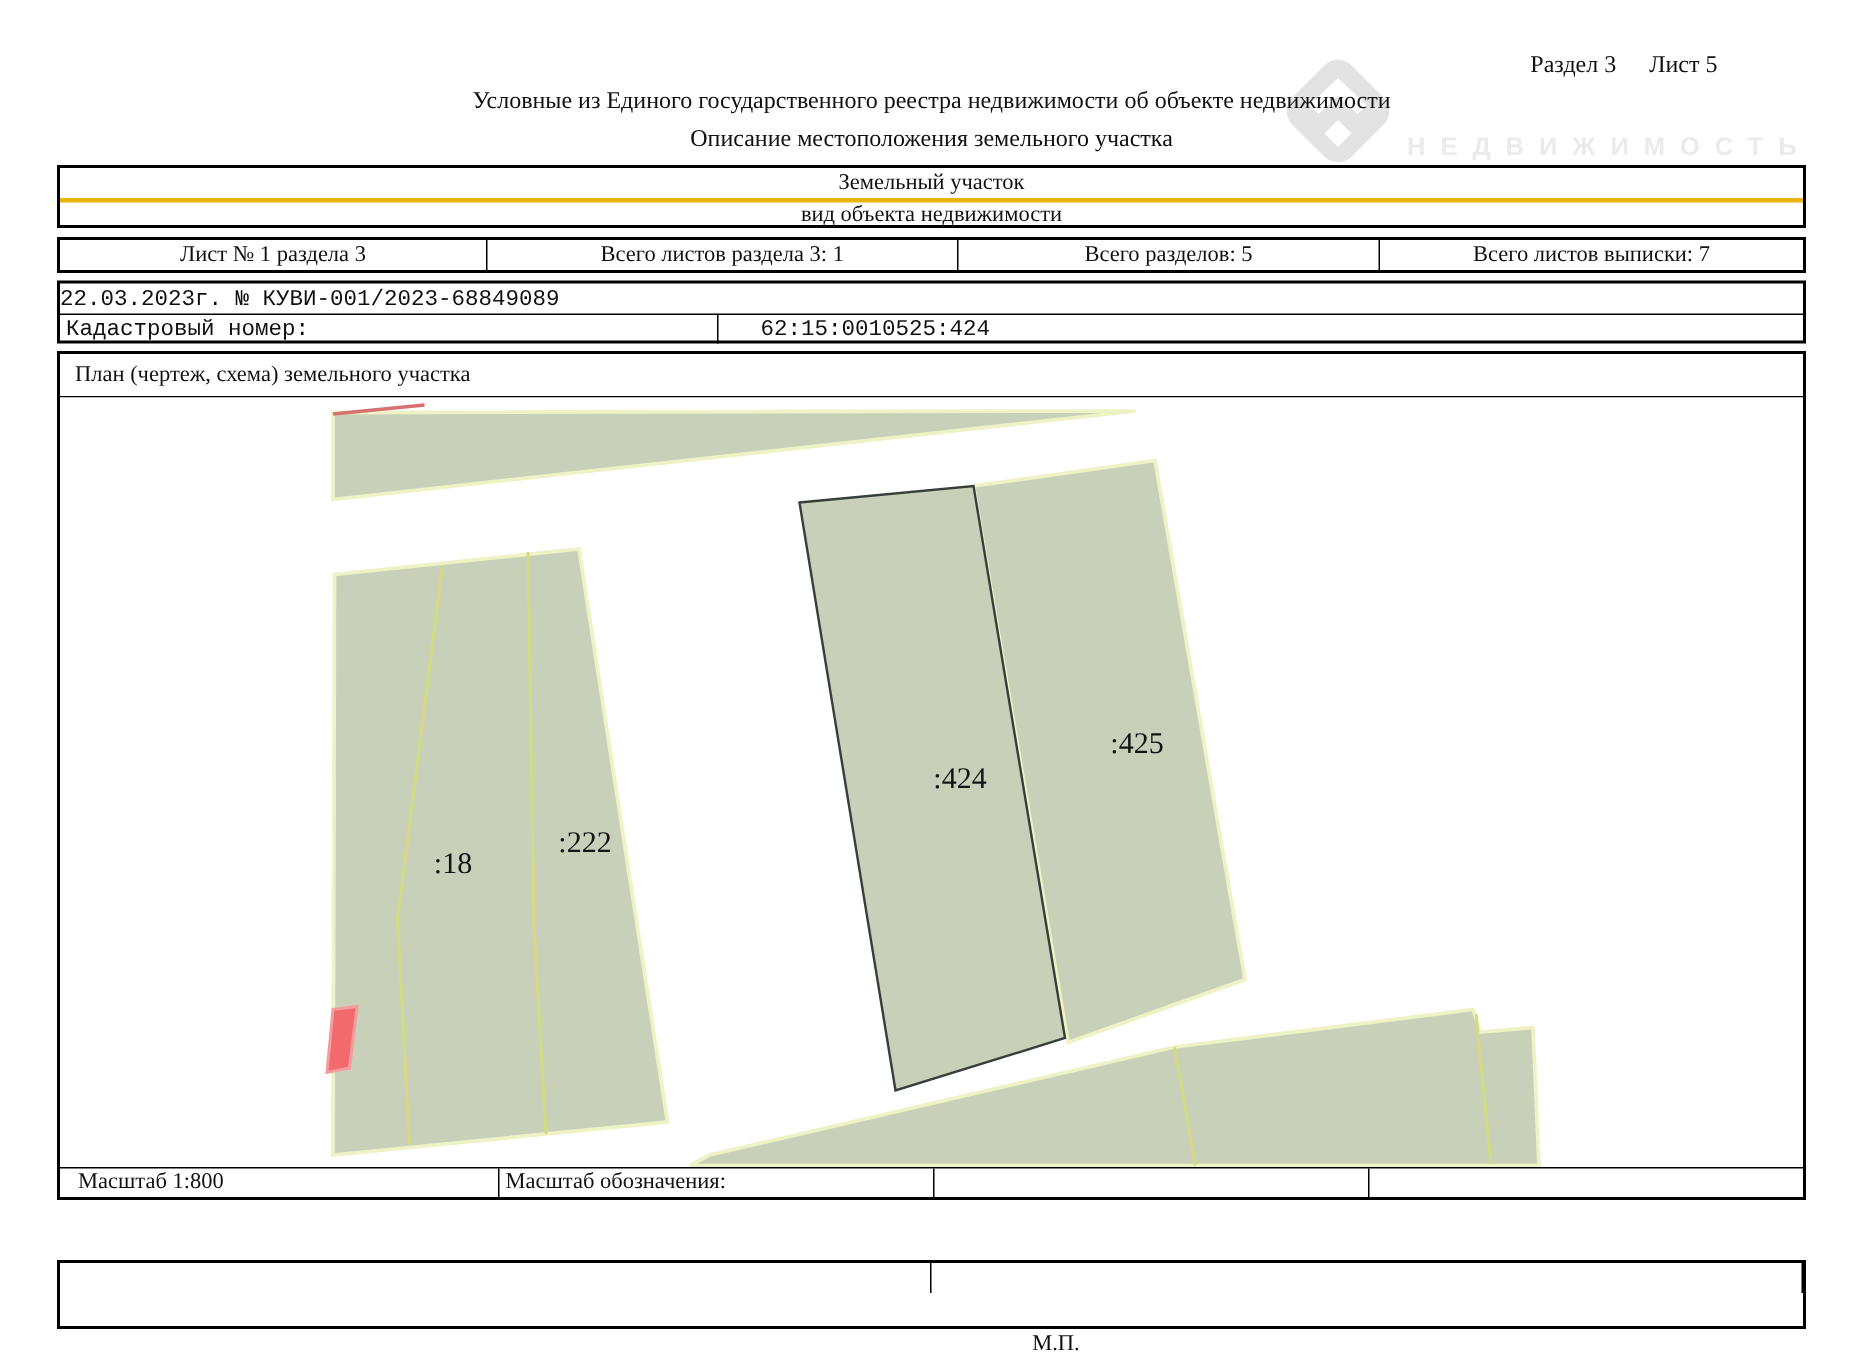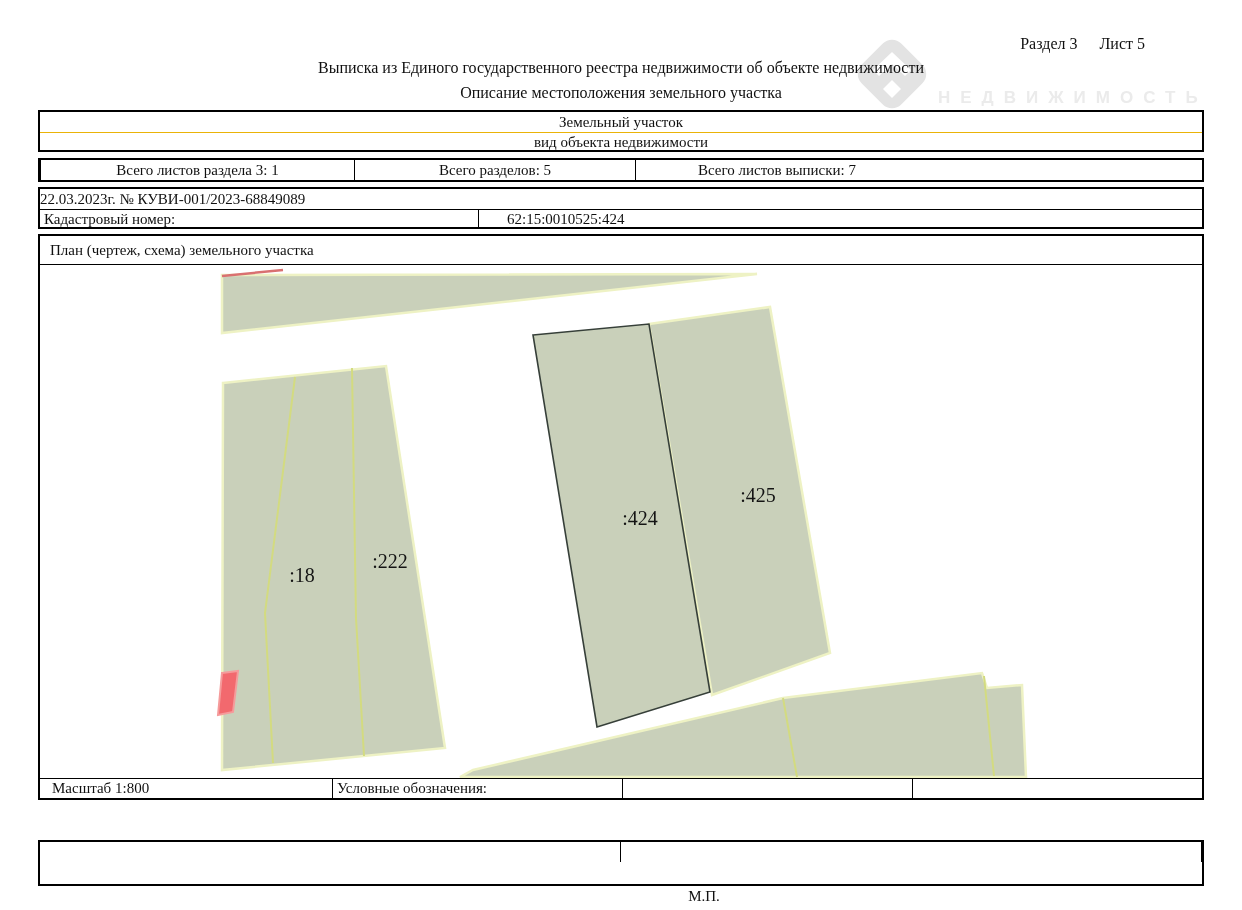--- a/index.html
+++ b/index.html
@@ -38,29 +38,29 @@
   }
   
   .tbl { position:absolute; left:38px; width:1166px; border:2px solid #000; background:#fff; z-index:2; }
   .row { display:flex; align-items:center; }
   .cell { height:100%; display:flex; align-items:center; }
   .bl { border-left:1px solid #000; }
   .fs15 { font-size:15px; }
   
   .t-object { top:110px; height:42px; }
   .t-object .row { height:20px; justify-content:center; }
-  .t-object .row + .row { height:20px; border-top:1px solid #eab308; }
+  .t-object .row + .row { height:20px; border-top:3px solid #eab308; }
   
   .t-sheets { top:158px; height:24px; }
   .t-sheets .row { height:100%; }
   .t-sheets .cell { justify-content:center; }
   .w1 { width:284px; } .w2 { width:314px; } .w3 { width:281px; } .w4 { width:283px; }
   
   .t-request { top:187px; height:42px; }
-  .t-request .row { height:20px; padding:0; }
+  .t-request .row { height:20px; padding:0;font-family:Liberation Mono, monospace; }
   .t-request .row + .row { border-top:1px solid #000; }
   .pad4 { padding-left:4px; }
   .cad-label { width:438px; height:100%; display:flex; align-items:center; }
   .cad-value { flex:1; height:100%; display:flex; align-items:center; border-left:1px solid #000;padding-left:28px; }
   
   .t-plan { top:234px; height:566px; }
   .plan-header { height:29px; display:flex; align-items:center; padding-left:10px; font-size:15px; border-bottom:1px solid #000; }
   .plan-map { width:1162px; height:513px; background:#fff; display:block; }
   .plan-footer { height:20px; display:flex; border-top:1px solid #000; font-size:15px; }
   .pf1 { width:292px; padding-left:12px; display:flex; align-items:center; }
@@ -97,30 +97,31 @@
       <polygon points="40,50 49,59 40,68 31,59" fill="#ffffff"></polygon>
     </svg>
     <div class="wm-sub">НЕДВИЖИМОСТЬ</div>
   </div>
 
   <div class="corner">
     <span>Раздел 3</span>
     <span>Лист 5</span>
   </div>
 
-  <div class="doc-title">Выписка из Единого государственного реестра недвижимости об объекте недвижимости</div>
+  <div class="doc-title">Условные из Единого государственного реестра недвижимости об объекте недвижимости</div>
   <div class="doc-subtitle">Описание местоположения земельного участка</div>
 
   <div class="tbl t-object">
     <div class="row fs15">Земельный участок</div>
     <div class="row fs15">вид объекта недвижимости</div>
   </div>
 
   <div class="tbl t-sheets">
     <div class="row fs15">
+      <div class="cell w1">Лист № 1 раздела 3</div>
       <div class="cell w2 bl">Всего листов раздела 3: 1</div>
       <div class="cell w3 bl">Всего разделов: 5</div>
       <div class="cell w4 bl">Всего листов выписки: 7</div>
     </div>
   </div>
 
   <div class="tbl t-request">
     <div class="row fs15 pad4">22.03.2023г. № КУВИ-001/2023-68849089</div>
     <div class="row fs15">
       <div class="cad-label pad4">Кадастровый номер:</div>
@@ -150,21 +151,21 @@
       <polyline class="bound" points="944,410 954,510"></polyline>
 
       <text class="map-label" x="262" y="316">:18</text>
       <text class="map-label" x="350" y="302">:222</text>
       <text class="map-label" x="600" y="259">:424</text>
       <text class="map-label" x="718" y="236">:425</text>
     </svg>
 
     <div class="plan-footer">
       <div class="pf1">Масштаб 1:800</div>
-      <div class="pf2">Условные обозначения:</div>
+      <div class="pf2">Масштаб обозначения:</div>
       <div class="pf3"></div>
       <div class="pf4"></div>
     </div>
   </div>
 
   <div class="tbl t-sign">
     <div class="row1">
       <div class="cell s1"></div>
       <div class="cell s2 bl"></div>
       <div class="cell s3 bl"></div>

